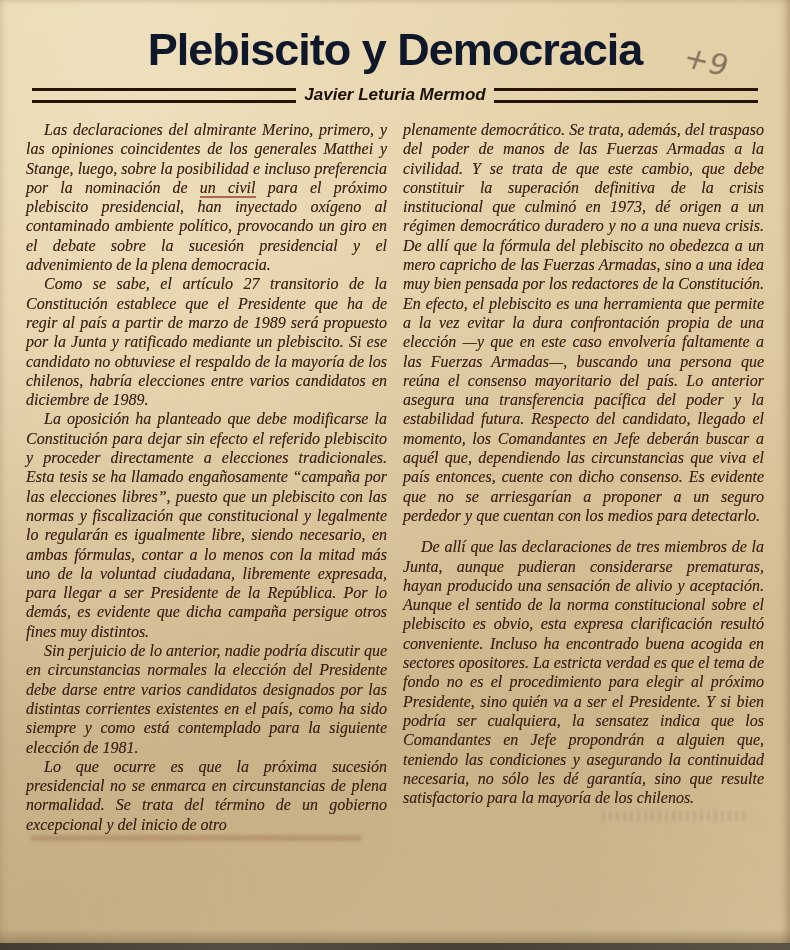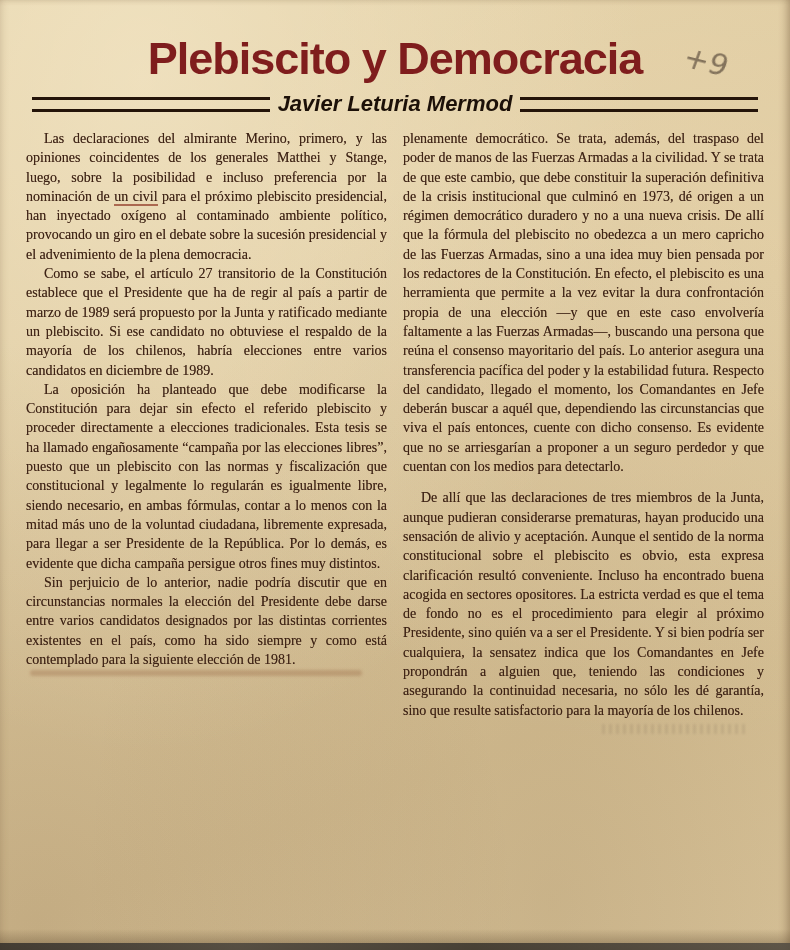--- a/index.html
+++ b/index.html
@@ -14,56 +14,57 @@
       linear-gradient(160deg, #e6d4ab 0%, #dcc79c 45%, #d8c296 75%, #dcc79d 100%);
     color: #3e2315;
   }
   .page {
     position: absolute; inset: 0;
     box-shadow: inset -6px 0 10px -4px rgba(90,65,35,0.45),
                 inset 4px 0 8px -4px rgba(90,65,35,0.25);
   }
   
   h1.title {
-    margin: 0; padding-top: 33px; text-align: center;
+    margin: 0; padding-top: 24px; text-align: center;
     font-family: "Liberation Sans", sans-serif;
     font-weight: 700; font-size: 45px; letter-spacing: -1px;
-    color: #7f1d1d;
+    color: #0f172a;
   }
   .handwritten-mark {
     position: absolute; top: 44px; right: 62px;
     font-family: "DejaVu Sans", sans-serif;
     font-size: 30px; color: rgba(104,88,70,0.78);
     transform: rotate(14deg) skewX(-6deg);
     filter: blur(0.4px);
   }
   .byline-row {
     display: flex; align-items: center;
     margin: 8px 32px 0 32px; height: 22px;
   }
   .double-rule {
     flex: 1; height: 9px;
     border-top: 3px solid #241409; border-bottom: 3px solid #241409;
   }
   .byline {
     font-family: "Liberation Sans", sans-serif;
-    font-weight: 700; font-style: italic; font-size: 22px;
+    font-weight: 700; font-style: italic; font-size: 17px;
     color: #1c1008; padding: 0 8px; white-space: nowrap;
   }
   
   .columns {
     display: flex; gap: 16px;
     margin: 14px 26px 0 26px;
   }
   .col { flex: 1; min-width: 0; }
   .col p {
-    margin: 0; font-size: 14px; line-height: 19.3px;
+    margin: 0; font-size: 16px; line-height: 19.3px;
     text-align: justify; text-indent: 18px;
     color: #3e2315;
     text-shadow: 0 0 0.5px rgba(62,35,21,0.55);
+    font-style: italic;
   }
   .col p.no-indent { text-indent: 0; }
   .col p.spaced { margin-top: 12px; }
   .pencil-underline {
     border-bottom: 2px solid rgba(150,66,45,0.75);
     padding-bottom: 0px;
   }
   .smudge-underline {
     height: 6px; width: 92%; margin: 1px 0 0 4px;
     background: rgba(146,94,58,0.30);
@@ -102,20 +103,21 @@
     <div class="double-rule"></div>
   </div>
 
   <div class="columns">
 
     <div class="col">
       <p>Las declaraciones del almirante Merino, primero, y las opiniones coincidentes de los generales Matthei y Stange, luego, sobre la posibilidad e incluso preferencia por la nominación de <span class="pencil-underline">un civil</span> para el próximo plebiscito presidencial, han inyectado oxígeno al contaminado ambiente político, provocando un giro en el debate sobre la sucesión presidencial y el advenimiento de la plena democracia.</p>
       <p>Como se sabe, el artículo 27 transitorio de la Constitución establece que el Presidente que ha de regir al país a partir de marzo de 1989 será propuesto por la Junta y ratificado mediante un plebiscito. Si ese candidato no obtuviese el respaldo de la mayoría de los chilenos, habría elecciones entre varios candidatos en diciembre de 1989.</p>
       <p>La oposición ha planteado que debe modificarse la Constitución para dejar sin efecto el referido plebiscito y proceder directamente a elecciones tradicionales. Esta tesis se ha llamado engañosamente “campaña por las elecciones libres”, puesto que un plebiscito con las normas y fiscalización que constitucional y legalmente lo regularán es igualmente libre, siendo necesario, en ambas fórmulas, contar a lo menos con la mitad más uno de la voluntad ciudadana, libremente expresada, para llegar a ser Presidente de la República. Por lo demás, es evidente que dicha campaña persigue otros fines muy distintos.</p>
       <p>Sin perjuicio de lo anterior, nadie podría discutir que en circunstancias normales la elección del Presidente debe darse entre varios candidatos designados por las distintas corrientes existentes en el país, como ha sido siempre y como está contemplado para la siguiente elección de 1981.</p>
+      <p>Lo que ocurre es que la próxima sucesión presidencial no se enmarca en circunstancias de plena normalidad. Se trata del término de un gobierno excepcional y del inicio de otro</p>
       <div class="smudge-underline"></div>
     </div>
 
     <div class="col">
       <p class="no-indent">plenamente democrático. Se trata, además, del traspaso del poder de manos de las Fuerzas Armadas a la civilidad. Y se trata de que este cambio, que debe constituir la superación definitiva de la crisis institucional que culminó en 1973, dé origen a un régimen democrático duradero y no a una nueva crisis. De allí que la fórmula del plebiscito no obedezca a un mero capricho de las Fuerzas Armadas, sino a una idea muy bien pensada por los redactores de la Constitución. En efecto, el plebiscito es una herramienta que permite a la vez evitar la dura confrontación propia de una elección —y que en este caso envolvería faltamente a las Fuerzas Armadas—, buscando una persona que reúna el consenso mayoritario del país. Lo anterior asegura una transferencia pacífica del poder y la estabilidad futura. Respecto del candidato, llegado el momento, los Comandantes en Jefe deberán buscar a aquél que, dependiendo las circunstancias que viva el país entonces, cuente con dicho consenso. Es evidente que no se arriesgarían a proponer a un seguro perdedor y que cuentan con los medios para detectarlo.</p>
       <p class="spaced">De allí que las declaraciones de tres miembros de la Junta, aunque pudieran considerarse prematuras, hayan producido una sensación de alivio y aceptación. Aunque el sentido de la norma constitucional sobre el plebiscito es obvio, esta expresa clarificación resultó conveniente. Incluso ha encontrado buena acogida en sectores opositores. La estricta verdad es que el tema de fondo no es el procedimiento para elegir al próximo Presidente, sino quién va a ser el Presidente. Y si bien podría ser cualquiera, la sensatez indica que los Comandantes en Jefe propondrán a alguien que, teniendo las condiciones y asegurando la continuidad necesaria, no sólo les dé garantía, sino que resulte satisfactorio para la mayoría de los chilenos.</p>
       <div class="stray-marks"></div>
     </div>
 
   </div>

